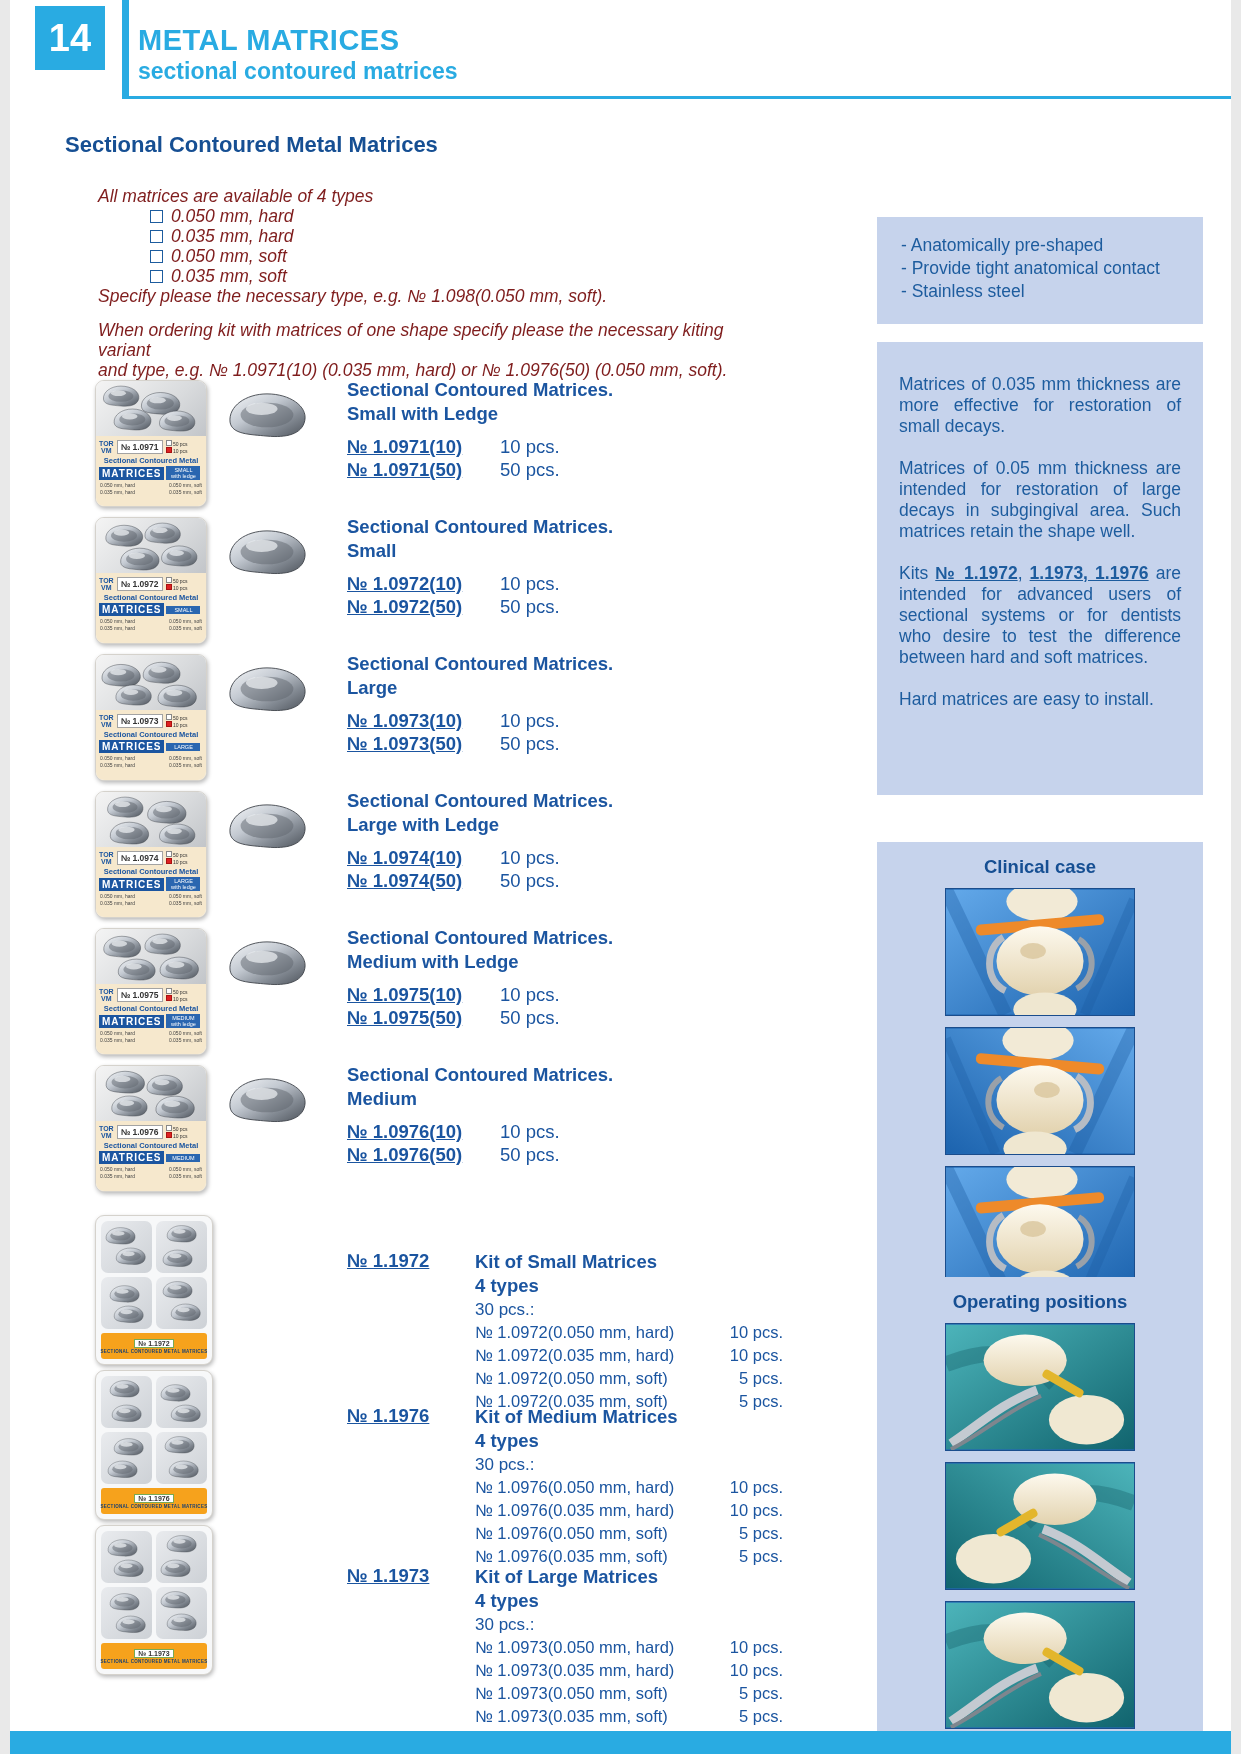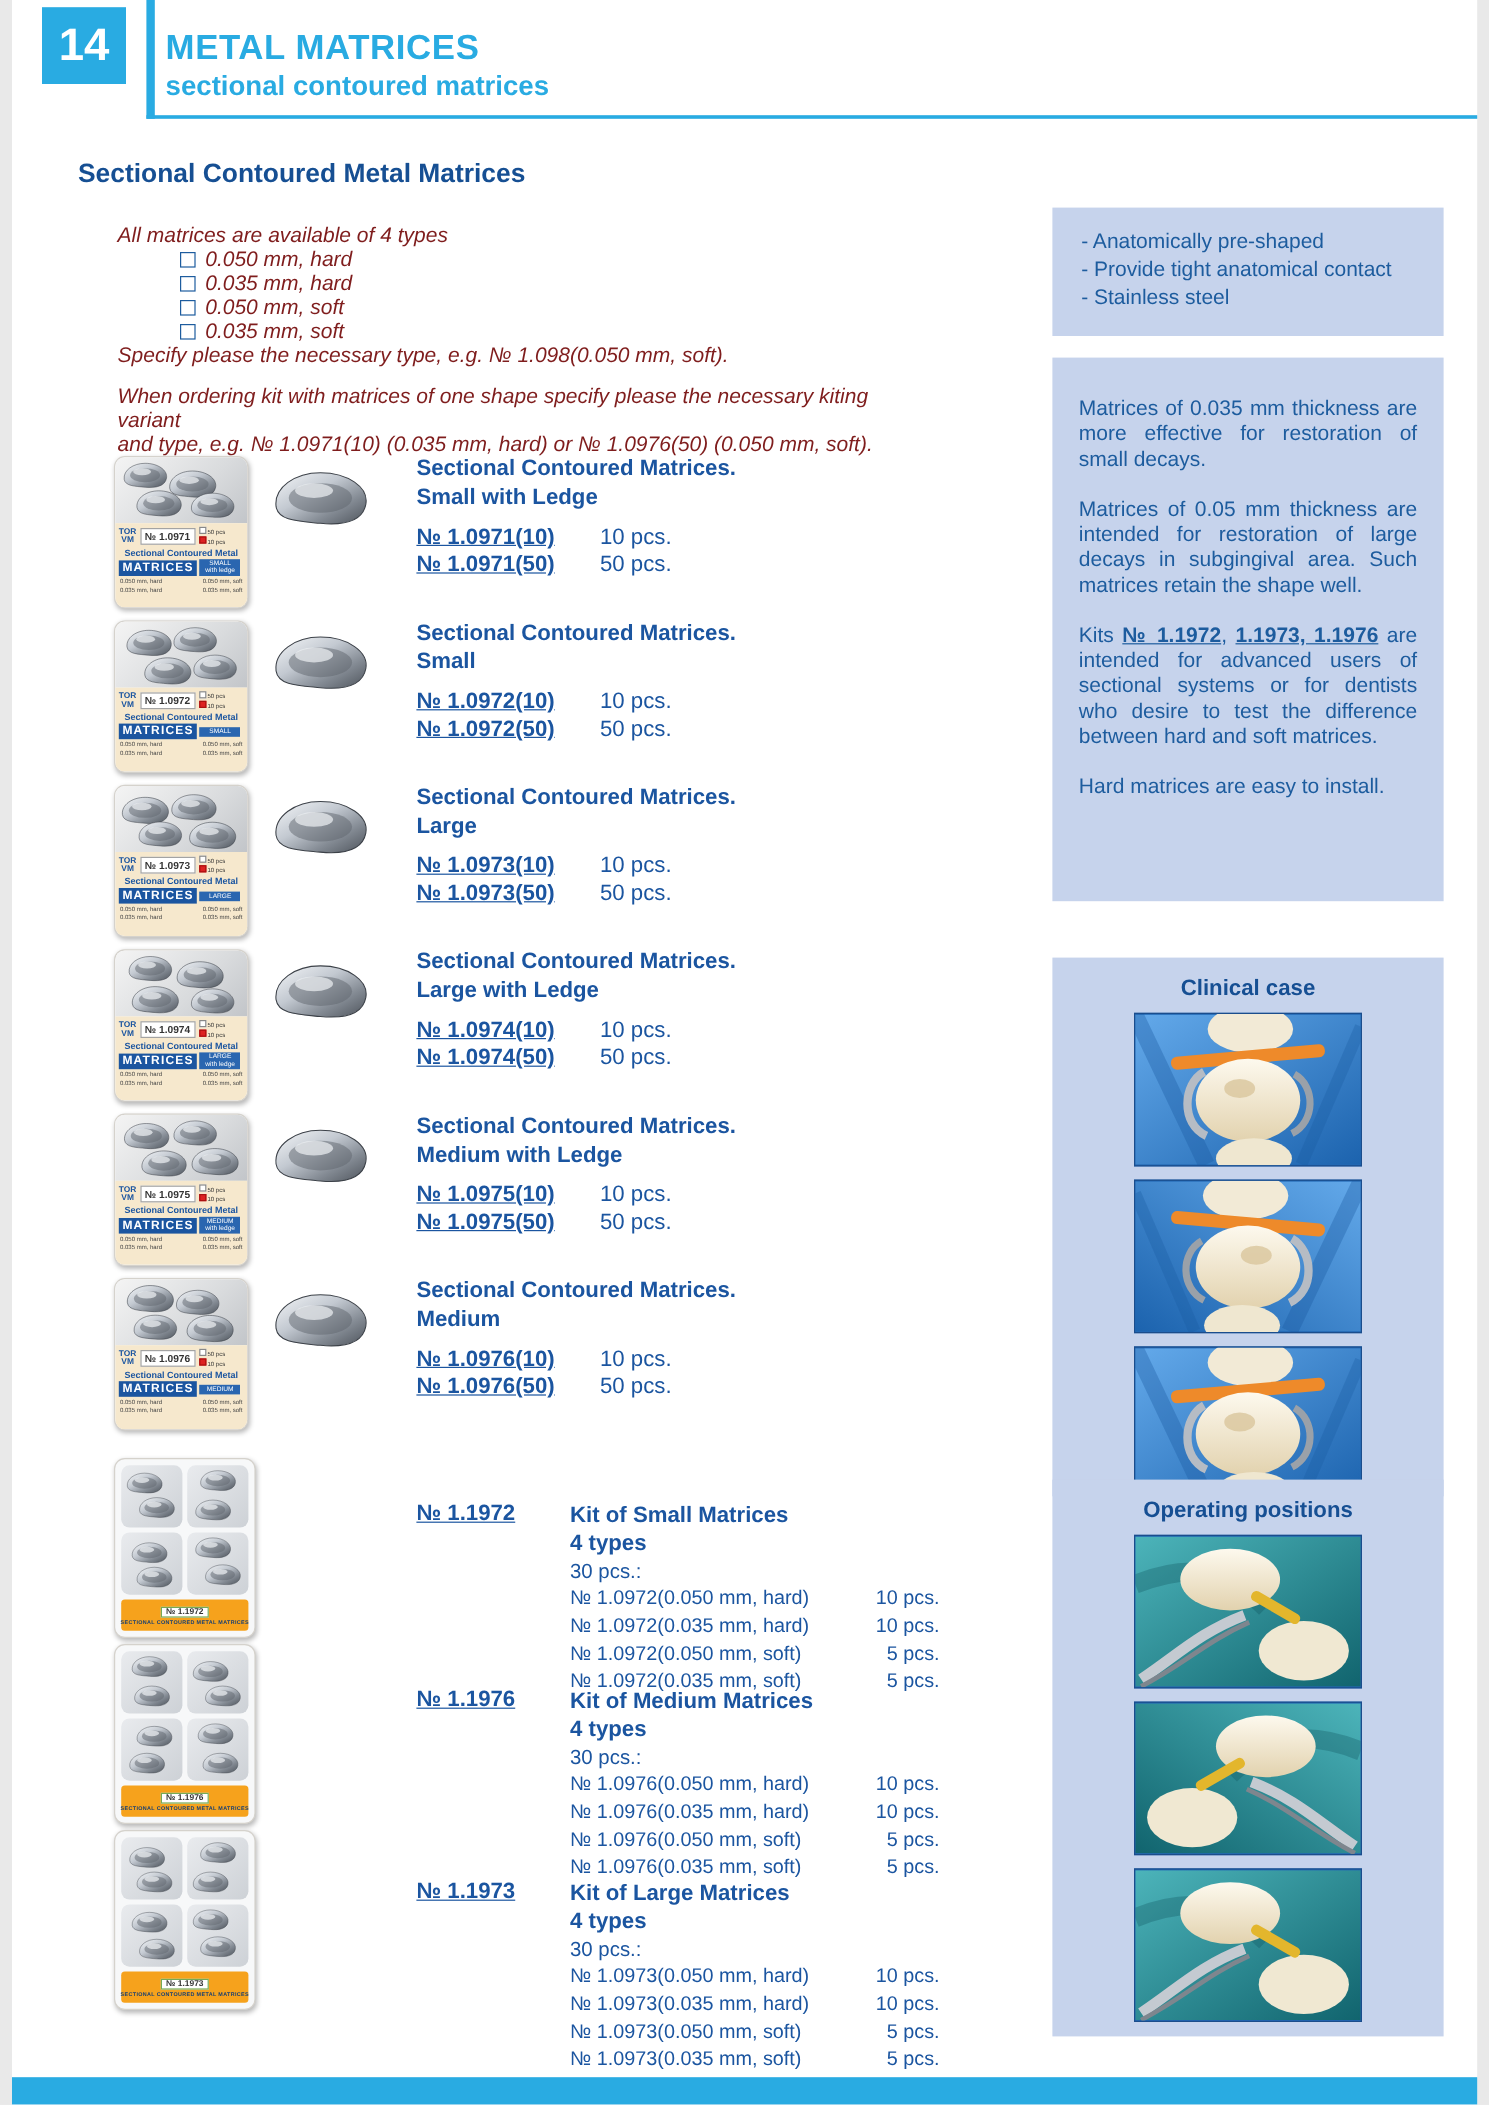--- a/index.html
+++ b/index.html
@@ -17,21 +17,21 @@
   
   .mainhead{position:absolute;left:55px;top:132px;font-size:22px;font-weight:bold;color:#164f93;}
   .intro{position:absolute;left:88px;top:166px;width:680px;font-style:italic;color:#7f1d1d;
          font-size:17.5px;line-height:20px;margin-top:20px;}
   .types{margin-left:52px;}
   .cb{display:inline-block;width:11px;height:11px;border:1.5px solid #1d5c9e;margin-right:8px;
       vertical-align:-1px;background:#fff;}
   .gap14{height:14px;}
 
   
-  .rbox{position:absolute;left:867px;width:326px;background:#c6d3ec;color:#1d5c9e;}
+  .rbox{position:absolute;left:867px;width:326px;background:#c6d3ec;color:#1d5c9e;margin-top:44px;}
   .featbox{top:173px;height:107px;box-sizing:border-box;padding:17px 0 0 24px;font-size:17.5px;line-height:23px;}
   .infobox{top:298px;height:453px;box-sizing:border-box;padding:32px 22px 0 22px;font-size:17.5px;line-height:21px;}
   .infobox p{margin:0 0 21px 0;text-align:justify;}
   .blink{font-weight:bold;text-decoration:underline;}
   .photobox-clin{top:798px;height:449px;}
   .photobox-oper{top:1233px;height:464px;}
   .boxtitle{text-align:center;font-weight:bold;font-size:18.5px;color:#164f93;padding:14px 0 10px 0;}
   .photo{width:188px;height:126px;margin:0 auto 11px auto;border:1px solid #1b4d8c;background:#2268b4;}
   .photo svg{display:block;width:100%;height:100%;}
 

